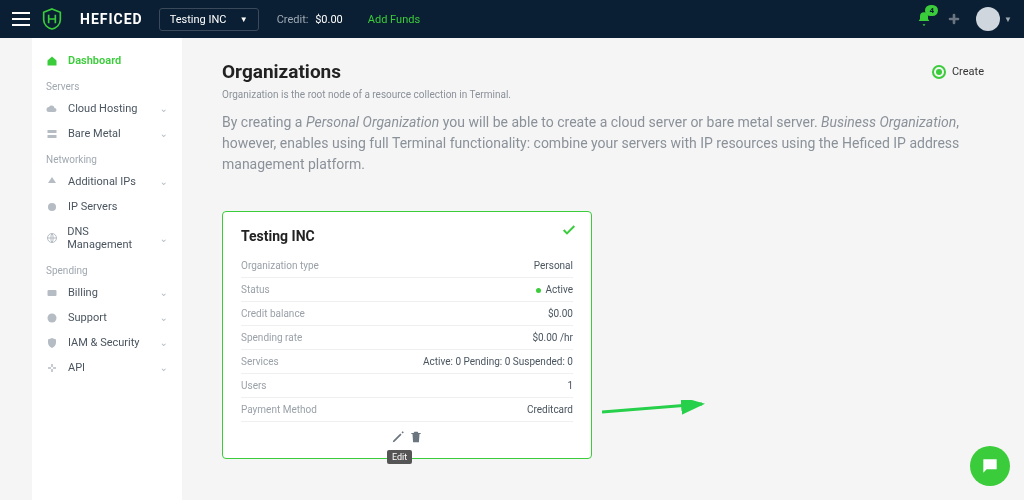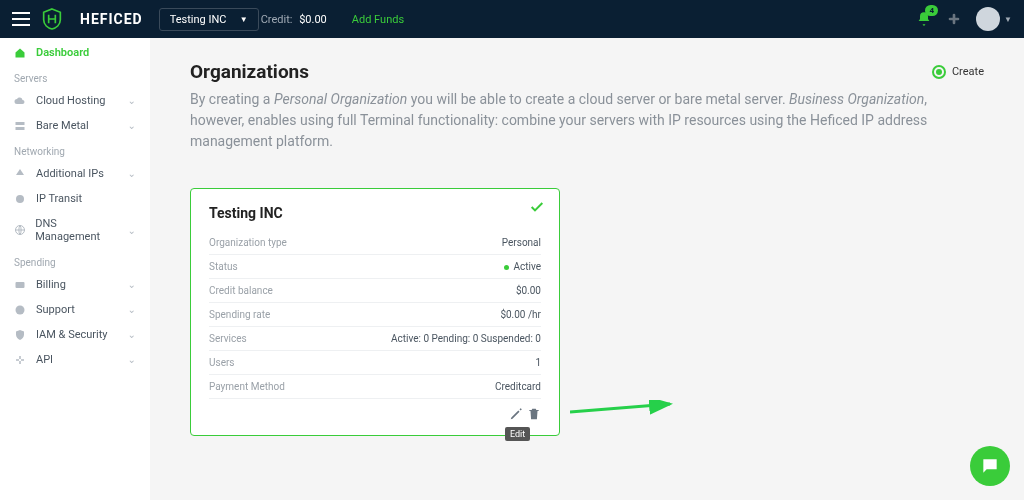--- a/index.html
+++ b/index.html
@@ -4,29 +4,29 @@
 <style>
 * { margin: 0; padding: 0; box-sizing: border-box; font-family: -apple-system, BlinkMacSystemFont, "Segoe UI", Roboto, sans-serif; }
 body { background: #f5f5f5; width: 1024px; height: 500px; overflow: hidden; position: relative; }
 .topbar { height: 38px; background: #0a1f33; display: flex; align-items: center; padding: 0 12px; color: #fff; }
 .hamburger { width: 18px; height: 14px; cursor: pointer; display: flex; flex-direction: column; justify-content: space-between; margin-right: 12px; }
 .hamburger span { display: block; height: 2px; background: #fff; }
 .logo { display: flex; align-items: center; gap: 18px; font-weight: 700; font-size: 14px; letter-spacing: 1px; }
 .logo-shield { width: 20px; height: 22px; }
 .org-selector { margin-left: 16px; border: 1px solid #3a4a5a; border-radius: 3px; padding: 4px 10px; font-size: 11px; display: flex; align-items: center; gap: 8px; min-width: 100px; cursor: pointer; }
 .org-selector .caret { margin-left: auto; font-size: 8px; }
-.credit { margin-left: 2px; font-size: 11px; color: #a0aab5; }
+.credit { margin-left: 18px; font-size: 11px; color: #a0aab5; }
 .credit .amount { color: #fff; margin-left: 4px; }
 .add-funds { color: #3acc3a; margin-left: 25px; font-size: 11px; cursor: pointer; }
 .top-right { margin-left: auto; display: flex; align-items: center; gap: 14px; }
 .bell-wrap { position: relative; }
 .badge { position: absolute; top: -6px; right: -6px; background: #3acc3a; color: #0a1f33; font-size: 8px; font-weight: 700; border-radius: 8px; padding: 1px 4px; }
 .avatar-circle { width: 24px; height: 24px; border-radius: 50%; background: #cfd6dd; }
 .layout { display: flex; height: calc(500px - 38px); }
-.sidebar { width: 150px; background: #fff; padding: 2px 0; font-size: 11px; color: #4a5560; overflow-y: auto; }
+.sidebar { width: 150px; background: #fff; padding: 10px 0; font-size: 11px; color: #4a5560; overflow-y: auto; margin-left: 32px; }
 .side-item { display: flex; align-items: center; padding: 6px 14px; gap: 8px; cursor: pointer; }
 .side-item.active { color: #3acc3a; font-weight: 600; }
 .side-item .ico { width: 14px; display: inline-flex; color: #b5bcc4; }
 .side-item.active .ico { color: #3acc3a; }
 .side-item .chev { margin-left: auto; font-size: 10px; color: #b5bcc4; }
 .side-section { padding: 8px 14px 4px; font-size: 10px; color: #a0a8b0; }
 .main { flex: 1; padding: 22px 40px; overflow-y: auto; position: relative; }
 .page-header { display: flex; align-items: center; margin-bottom: 6px; }
 .page-title { font-size: 19px; font-weight: 700; color: #222; }
 .create-btn { margin-left: auto; display: flex; align-items: center; gap: 6px; font-size: 11px; color: #333; cursor: pointer; }
@@ -35,21 +35,21 @@
 .subtitle { font-size: 10px; color: #8a9199; margin-bottom: 12px; }
 .desc { font-size: 14px; color: #8a9199; line-height: 1.5; margin-bottom: 36px; max-width: 760px; }
 .desc em { font-style: italic; }
 .org-card { border: 1px solid #3acc3a; border-radius: 4px; background: #fff; width: 370px; padding: 16px 18px 14px; position: relative; }
 .check-top { position: absolute; top: 10px; right: 14px; color: #3acc3a; }
 .card-title { font-size: 14px; font-weight: 700; color: #222; margin-bottom: 10px; }
 .card-row { display: flex; justify-content: space-between; font-size: 10px; padding: 6px 0; border-bottom: 1px solid #eef0f2; color: #9aa1a8; align-items: center; }
 .card-row:last-of-type { border-bottom: none; }
 .card-row .val { color: #4a5560; }
 .status-dot { display: inline-block; width: 5px; height: 5px; background: #3acc3a; border-radius: 50%; margin-right: 4px; vertical-align: middle; }
-.card-actions { display: flex; justify-content: flex-end; gap: 4px; margin-top: 8px; position: relative; }
+.card-actions { display: flex; justify-content: center; gap: 4px; margin-top: 8px; position: relative; }
 .action-ico { cursor: pointer; color: #6a7580; position: relative; }
 .tooltip { position: absolute; top: 20px; left: -4px; background: #555; color: #fff; font-size: 9px; padding: 2px 5px; border-radius: 2px; }
 .arrow { position: absolute; left: 420px; top: 362px; pointer-events: none; }
 .chat-fab { position: absolute; bottom: 14px; right: 14px; width: 40px; height: 40px; background: #3acc3a; border-radius: 50%; display: flex; align-items: center; justify-content: center; cursor: pointer; }
 svg { display: block; }
 </style>
 </head>
 <body>
 
 <div class="topbar">
@@ -130,21 +130,21 @@
         </span>
       <span>Additional IPs</span>
       <span class="chev">⌄</span>
     </div>
     <div class="side-item">
       <span class="ico">
           <svg width="12" height="12" viewBox="0 0 24 24">
             <circle cx="12" cy="12" r="8" fill="currentColor"></circle>
           </svg>
         </span>
-      <span>IP Transit</span>
+      <span>IP Servers</span>
     </div>
     <div class="side-item">
       <span class="ico">
           <svg width="12" height="12" viewBox="0 0 24 24">
             <circle cx="12" cy="12" r="9" fill="none" stroke="currentColor" stroke-width="2"></circle>
             <path d="M3 12h18M12 3c3 3 3 15 0 18c-3-3-3-15 0-18" fill="none" stroke="currentColor" stroke-width="2"></path>
           </svg>
         </span>
       <span>DNS Management</span>
       <span class="chev">⌄</span>
@@ -189,20 +189,21 @@
   </div>
 
   <div class="main">
     <div class="page-header">
       <h1 class="page-title">Organizations</h1>
       <div class="create-btn">
         <span class="create-circle"></span>
         <span>Create</span>
       </div>
     </div>
+    <p class="subtitle">Organization is the root node of a resource collection in Terminal.</p>
     <p class="desc">
       <span>By creating a </span><em>Personal Organization</em><span> you will be able to create a cloud server or bare metal server. </span><em>Business Organization</em><span>, however, enables using full Terminal functionality: combine your servers with IP resources using the Heficed IP address management platform.</span>
     </p>
 
     <div class="org-card">
       <span class="check-top">
           <svg width="16" height="16" viewBox="0 0 24 24">
             <path d="M4 12l5 5L20 6" fill="none" stroke="currentColor" stroke-width="3"></path>
           </svg>
         </span>

